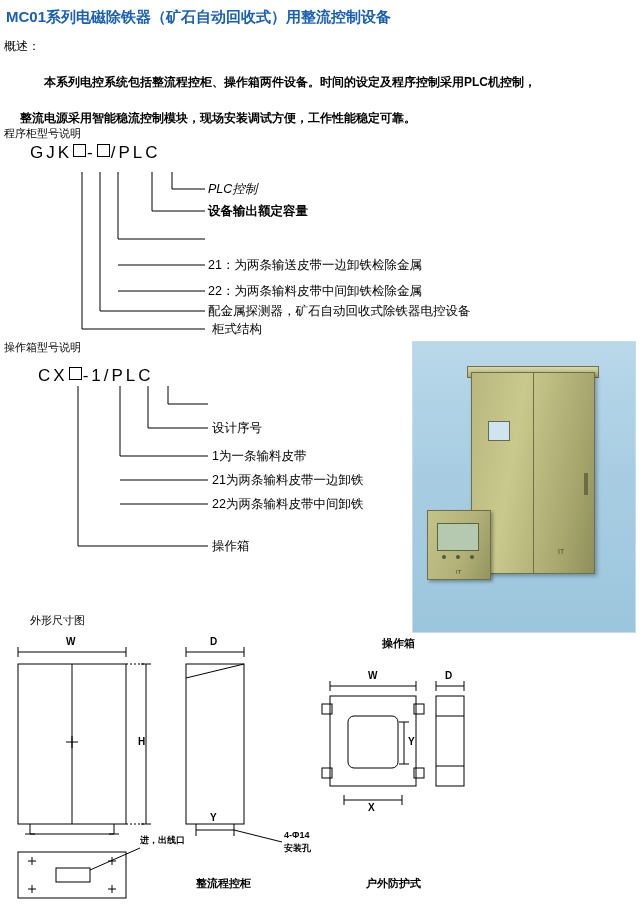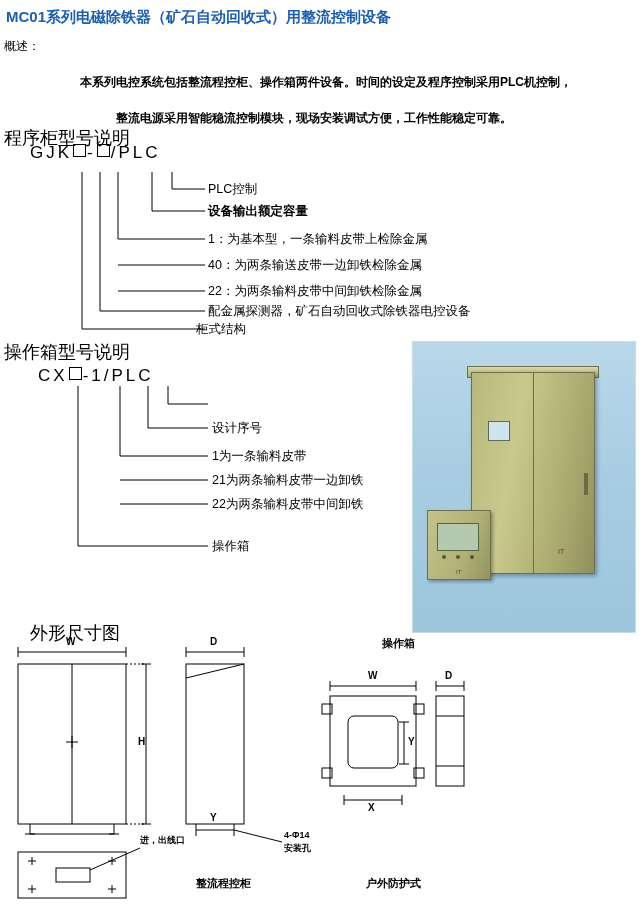--- a/index.html
+++ b/index.html
@@ -12,21 +12,20 @@
     height: 911px;
     position: relative;
     font-family: "Liberation Sans", sans-serif;
     color: #000;
     overflow: hidden;
   }
   .page {
     position: relative;
     width: 536px;
     height: 911px;
-    text-align: center;
   }
 
   
   .doc-title {
     position: absolute;
     left: 6px;
     top: 8px;
     font-size: 15px;
     font-weight: bold;
     color: #1a5fb4;
@@ -52,26 +51,26 @@
   }
   .overview-body p {
     margin: 16px;
     font-weight: bold;
   }
   .overview-body p.l2 { text-indent: 0; }
 
   
   .section-head {
     position: absolute;
-    font-size: 18px;
+    font-size: 11px;
     font-weight: normal;
   }
   #sec-cabinet { left: 4px; top: 126px; }
   #sec-box { left: 4px; top: 340px; }
-  #sec-dim { left: 30px; top: 613px; margin-top: 8px; }
+  #sec-dim { left: 30px; top: 613px; }
 
   
   .code-line {
     position: absolute;
     font-size: 17px;
     letter-spacing: 3px;
     white-space: nowrap;
   }
   #code-cabinet { left: 30px; top: 143px; }
   #code-box { left: 38px; top: 366px; }
@@ -238,27 +237,26 @@
       <path d="M118,172 L118,239 L205,239"></path>
       <path d="M118,265 L205,265"></path>
       <path d="M118,291 L205,291"></path>
 
       <path d="M100,172 L100,311 L205,311"></path>
 
       <path d="M82,172 L82,329 L205,329"></path>
     </g>
   </svg>
 
-  <div class="legend-item" style="left:208px; top:181px;">PLC控制</div>
+  <div class="legend-item" style="left:208px; top:181px;font-style:italic;">PLC控制</div>
   <div class="legend-item" style="left:208px; top:203px;font-weight:bold;">设备输出额定容量</div>
-  <div class="legend-item" style="left:208px; top:231px;">1：为基本型，一条输料皮带上检除金属</div>
-  <div class="legend-item" style="left:208px; top:257px;">40：为两条输送皮带一边卸铁检除金属</div>
+  <div class="legend-item" style="left:208px; top:257px;">21：为两条输送皮带一边卸铁检除金属</div>
   <div class="legend-item" style="left:208px; top:283px;">22：为两条输料皮带中间卸铁检除金属</div>
   <div class="legend-item" style="left:208px; top:303px;">配金属探测器，矿石自动回收式除铁器电控设备</div>
-  <div class="legend-item" style="left:196px; top:321px;">柜式结构</div>
+  <div class="legend-item" style="left:212px; top:321px;">柜式结构</div>
 
   <div class="section-head" id="sec-box">操作箱型号说明</div>
 
   <div class="code-line" id="code-box">
     <span>CX</span><span class="sq"></span><span>-</span><span>1</span><span>/</span><span>PLC</span>
   </div>
 
   <svg class="leaders" width="642" height="911" style="pointer-events:none;">
     <g stroke="#000" stroke-width="1" fill="none">
 

